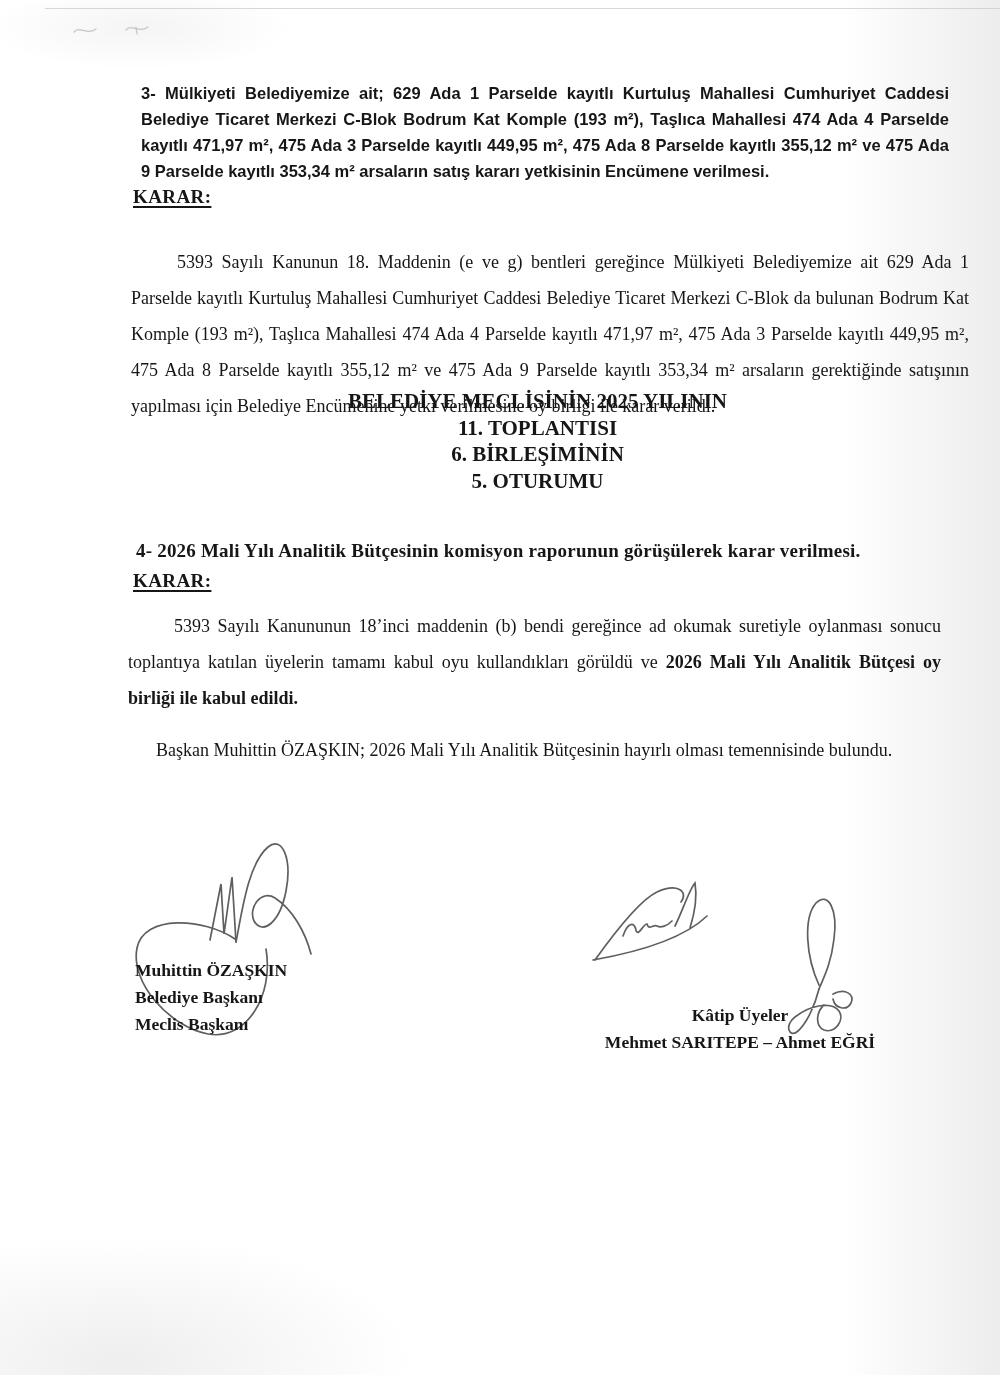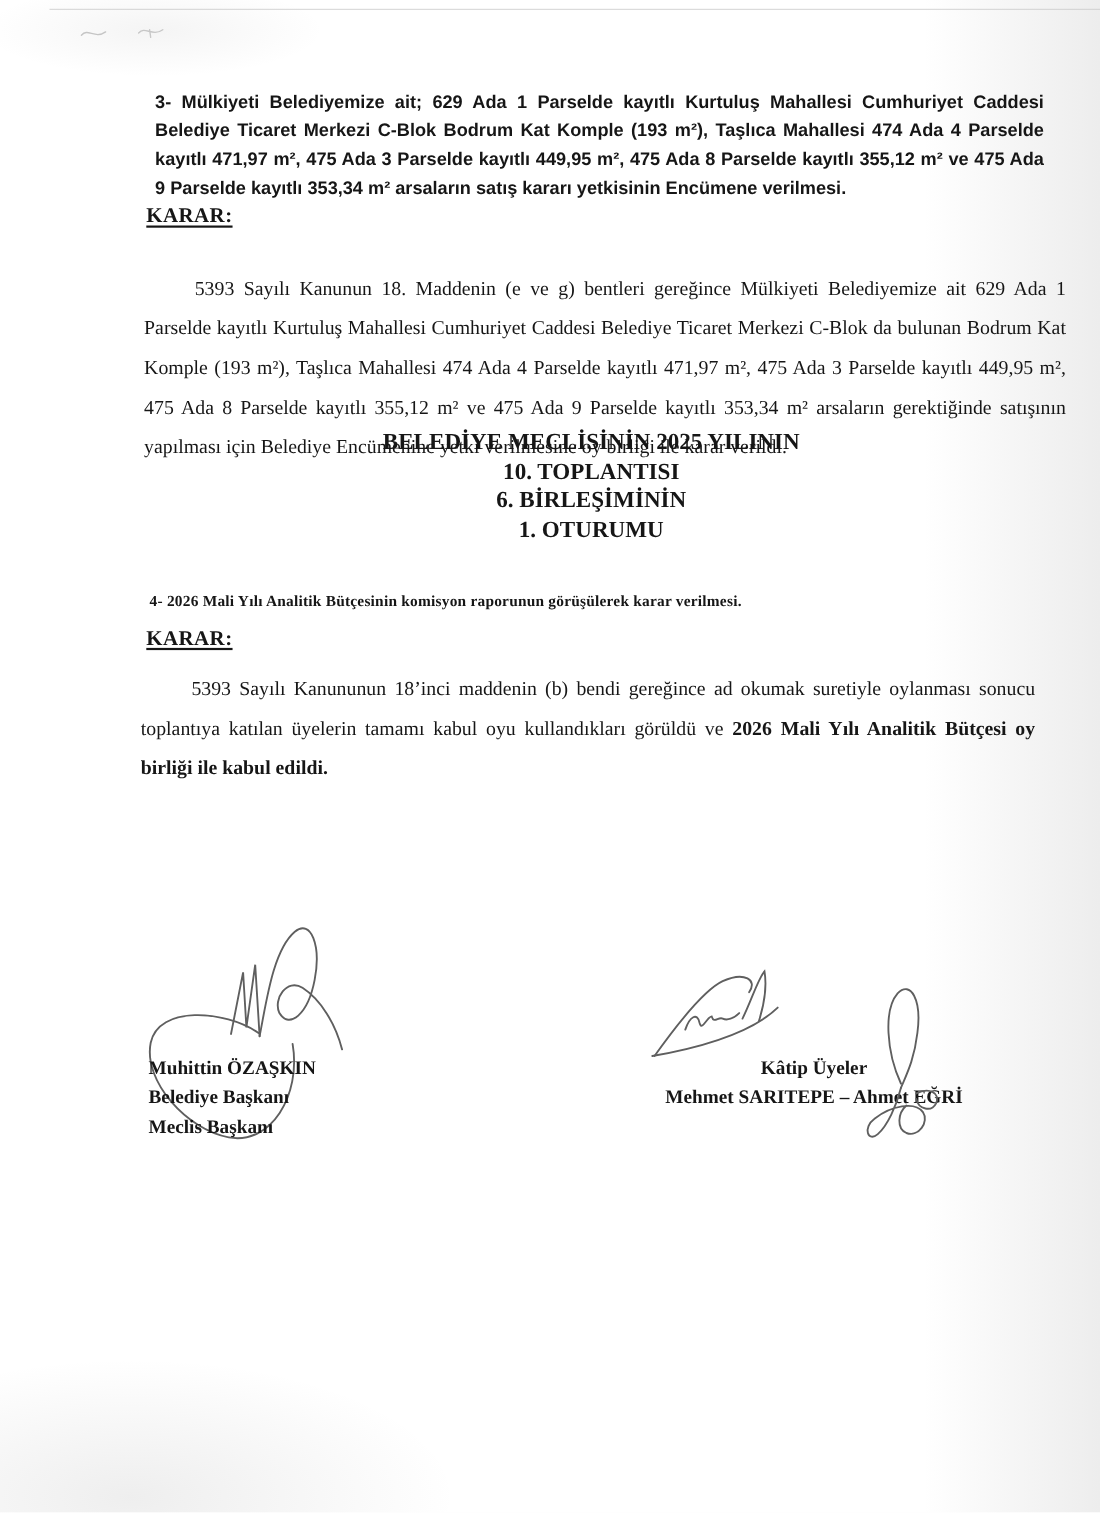--- a/index.html
+++ b/index.html
@@ -50,30 +50,30 @@
 
   .session-heading {
     font-weight: 700;
     font-size: 21px;
     line-height: 26.5px;
     text-align: center;
   }
 
   .item4 {
     font-weight: 700;
-    font-size: 14px;
+    font-size: 19px;
     letter-spacing: 0.2px;
   }
 
   .sig-text {
     font-weight: 700;
     font-size: 17.5px;
     line-height: 27px;
   }
-  .sig-text-center { text-align: center; }
+  .sig-text-center { text-align: center; margin-top: 45px; }
 
   .sig-stroke { stroke: #5f5f5f; stroke-width: 1.7; fill: none; stroke-linecap: round; }
   .artifact-stroke { stroke: #9a9a9a; stroke-width: 1.2; fill: none; stroke-linecap: round; }
 
   .top-scan-line {
     position: absolute; top: 8px; left: 45px; right: 0; height: 1px;
     background: #c9c9c9; opacity: 0.75;
   }
   .bold-inline { font-weight: 700; }
 </style>
@@ -89,31 +89,32 @@
   </svg>
 
   <p class="abs item-bold-sans" style="left:125px; top:64px; width:808px;">3- Mülkiyeti Belediyemize ait; 629 Ada 1 Parselde kayıtlı Kurtuluş Mahallesi Cumhuriyet Caddesi Belediye Ticaret Merkezi C-Blok Bodrum Kat Komple (193 m²), Taşlıca Mahallesi 474 Ada 4 Parselde kayıtlı 471,97 m², 475 Ada 3 Parselde kayıtlı 449,95 m², 475 Ada 8 Parselde kayıtlı 355,12 m² ve 475 Ada 9 Parselde kayıtlı 353,34 m² arsaların satış kararı yetkisinin Encümene verilmesi.</p>
 
   <div class="abs karar-heading" style="left:133px; top:186px;">KARAR:</div>
 
   <p class="abs body-serif indent-first" style="left:115px; top:228px; width:838px;">5393 Sayılı Kanunun 18. Maddenin (e ve g) bentleri gereğince Mülkiyeti Belediyemize ait 629 Ada 1 Parselde kayıtlı Kurtuluş Mahallesi Cumhuriyet Caddesi Belediye Ticaret Merkezi C-Blok da bulunan Bodrum Kat Komple (193 m²), Taşlıca Mahallesi 474 Ada 4 Parselde kayıtlı 471,97 m², 475 Ada 3 Parselde kayıtlı 449,95 m², 475 Ada 8 Parselde kayıtlı 355,12 m² ve 475 Ada 9 Parselde kayıtlı 353,34 m² arsaların gerektiğinde satışının yapılması için Belediye Encümenine yetki verilmesine oy birliği ile karar verildi.</p>
 
   <div class="abs session-heading" style="left:115px; top:388px; width:845px;">
     <div>BELEDİYE MECLİSİNİN 2025 YILININ</div>
-    <div>10. TOPLANTISI</div>
+    <div>11. TOPLANTISI</div>
     <div>6. BİRLEŞİMİNİN</div>
-    <div>1. OTURUMU</div>
+    <div>5. OTURUMU</div>
   </div>
 
   <p class="abs item4" style="left:120px; top:524px; width:830px;">4- 2026 Mali Yılı Analitik Bütçesinin komisyon raporunun görüşülerek karar verilmesi.</p>
 
   <div class="abs karar-heading" style="left:133px; top:570px;">KARAR:</div>
 
   <div class="abs" style="left:112px; top:592px; width:845px;">
     <p class="body-serif indent-first"><span>5393 Sayılı Kanununun 18’inci maddenin (b) bendi gereğince ad okumak suretiyle oylanması sonucu toplantıya katılan üyelerin tamamı kabul oyu kullandıkları görüldü ve </span><span class="bold-inline">2026 Mali Yılı Analitik Bütçesi oy birliği ile kabul edildi.</span></p>
+    <p class="body-serif indent-small">Başkan Muhittin ÖZAŞKIN; 2026 Mali Yılı Analitik Bütçesinin hayırlı olması temennisinde bulundu.</p>
   </div>
 
 
   <svg class="abs" style="left:122px; top:820px;" width="230" height="230" viewBox="0 0 230 230">
     <path class="sig-stroke" d="M88 120 L99 64 L102 114 L110 57 L114 122"></path>
     <path class="sig-stroke" d="M114 122 C120 92 126 44 146 27 C161 15 170 40 164 71 C158 102 141 116 132 101 C126 88 139 69 153 78 C170 89 183 111 189 134"></path>
     <path class="sig-stroke" d="M113 119 C82 98 22 94 15 128 C8 163 48 207 86 214 C124 221 152 176 144 129"></path>
   </svg>
 
   <div class="abs sig-text" style="left:135px; top:957px;">

